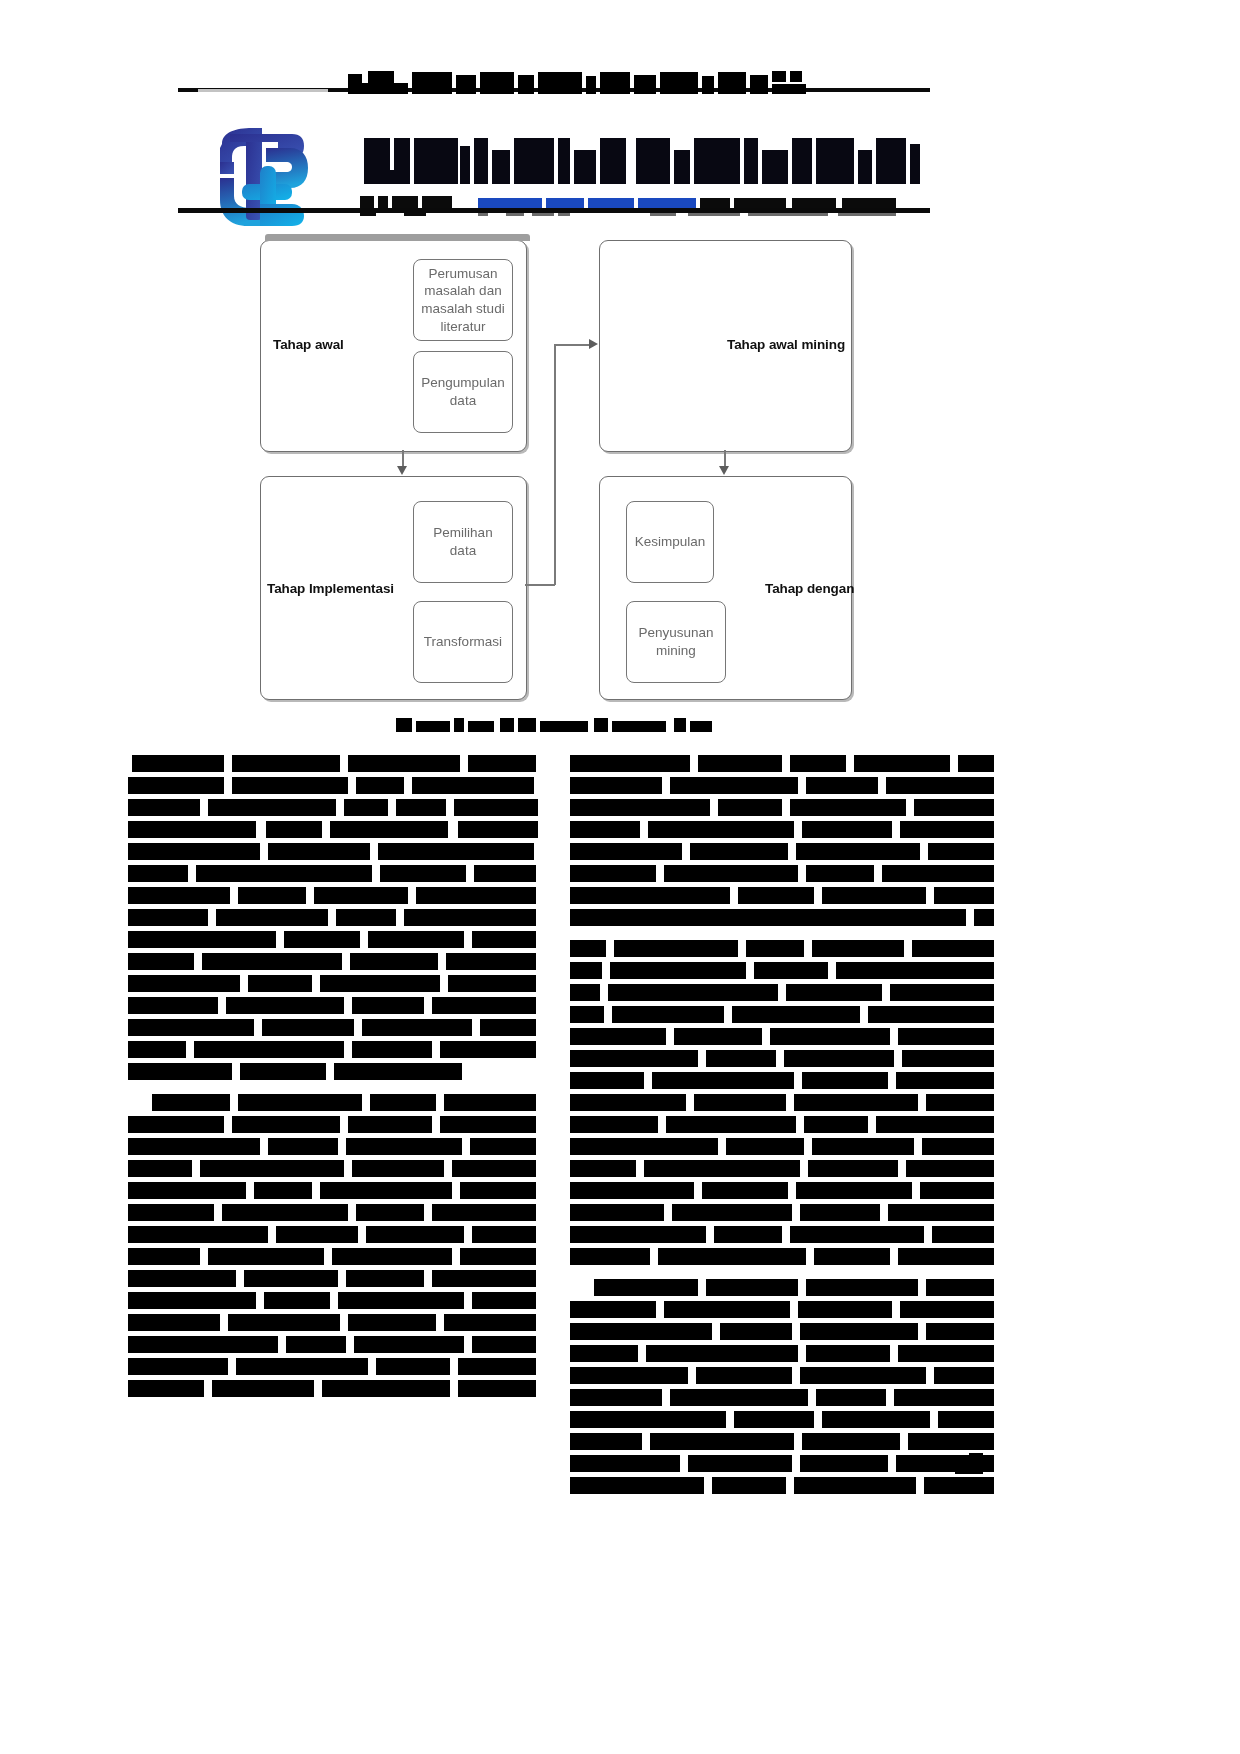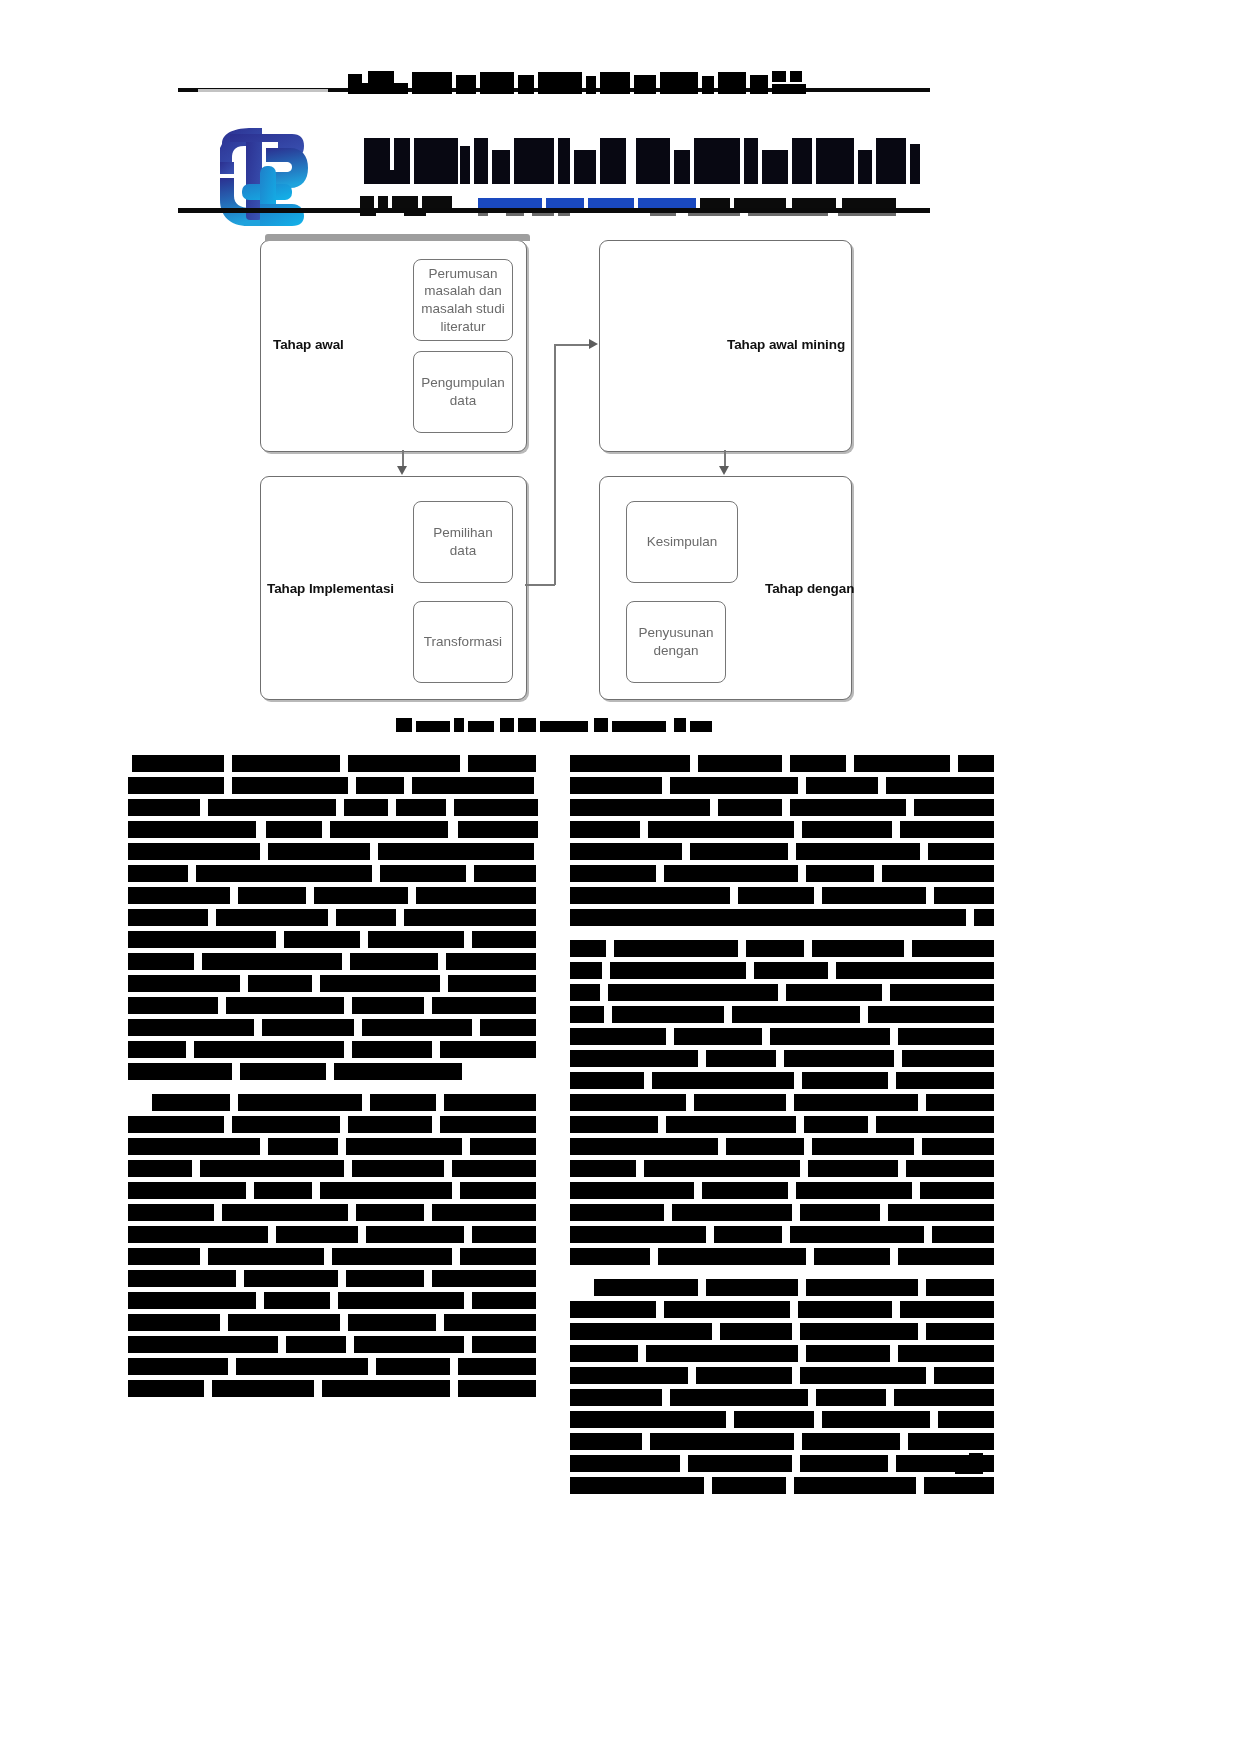--- a/index.html
+++ b/index.html
@@ -328,22 +328,22 @@
       <div class="node" style="left:152px;top:24px;width:100px;height:82px;">Pemilihan data</div>
       <div class="node" style="left:152px;top:124px;width:100px;height:82px;">Transformasi</div>
     </div>
 
     <div class="panel" id="panel-mining">
       <span class="panel-label" style="left:127px;top:96px;">Tahap awal mining</span>
     </div>
 
     <div class="panel" id="panel-akhir">
       <span class="panel-label" style="left:165px;top:104px;">Tahap dengan</span>
-      <div class="node" style="left:26px;top:24px;width:112px;height:82px;">Kesimpulan</div>
-      <div class="node" style="left:26px;top:124px;width:100px;height:82px;">Penyusunan dengan</div>
+      <div class="node" style="left:26px;top:24px;width:88px;height:82px;">Kesimpulan</div>
+      <div class="node" style="left:26px;top:124px;width:100px;height:82px;">Penyusunan mining</div>
     </div>
 
     <div>
       <i class="arrow-v" style="left:144px;top:218px;height:18px;"></i>
       <i class="arrow-head-down" style="left:139px;top:234px;"></i>
     </div>
 
     <div>
       <i class="arrow-h" style="left:267px;top:352px;width:30px;"></i>
       <i class="arrow-v" style="left:296px;top:112px;height:241px;"></i>

